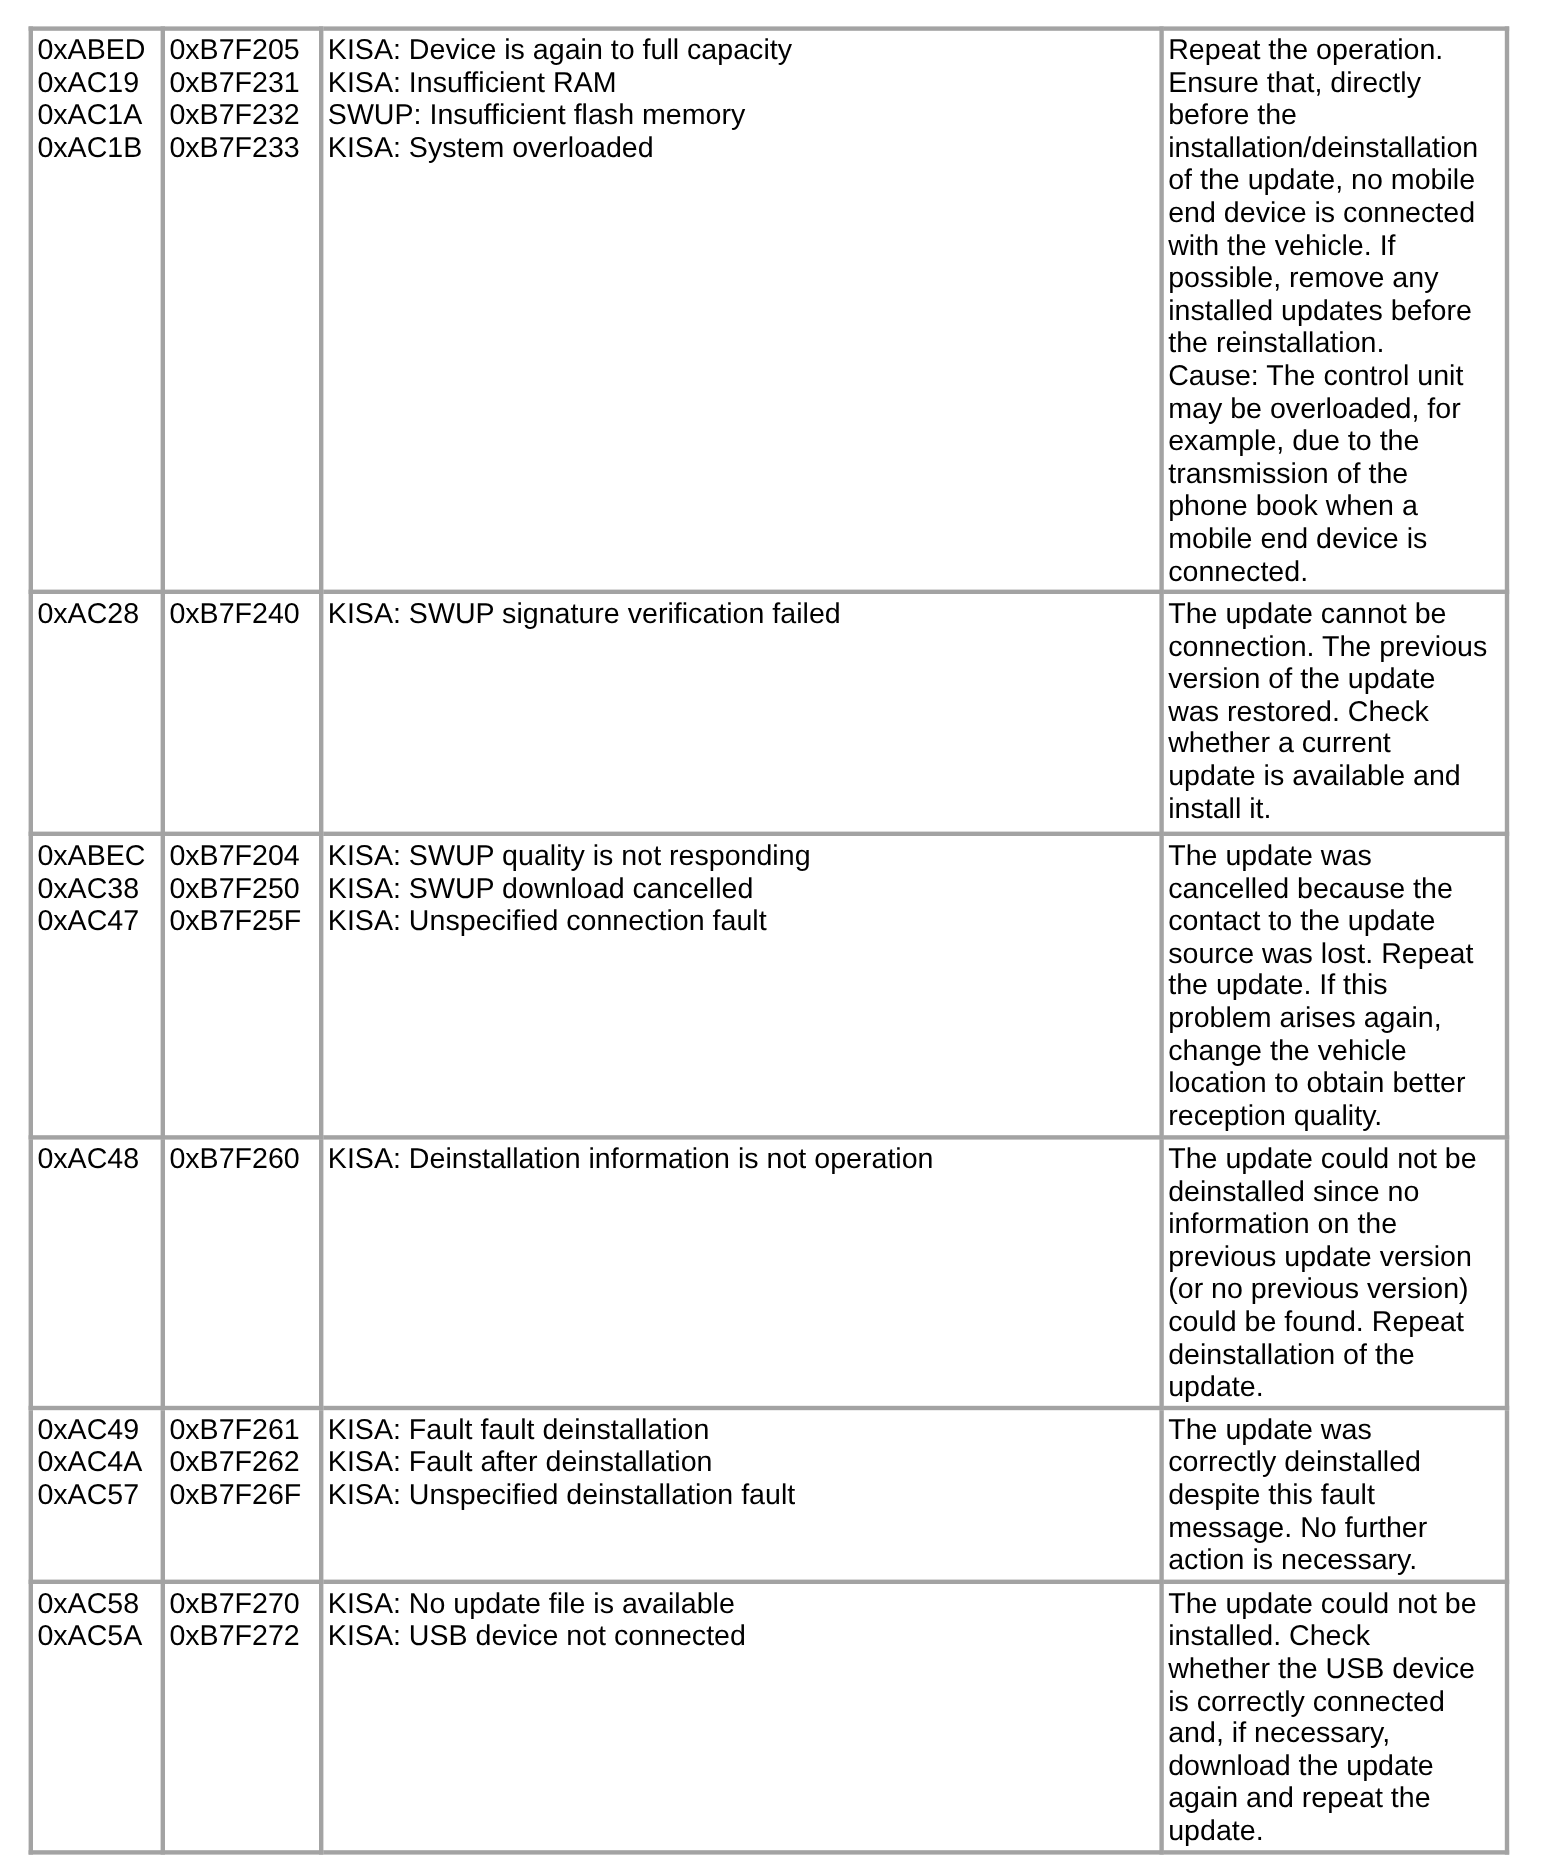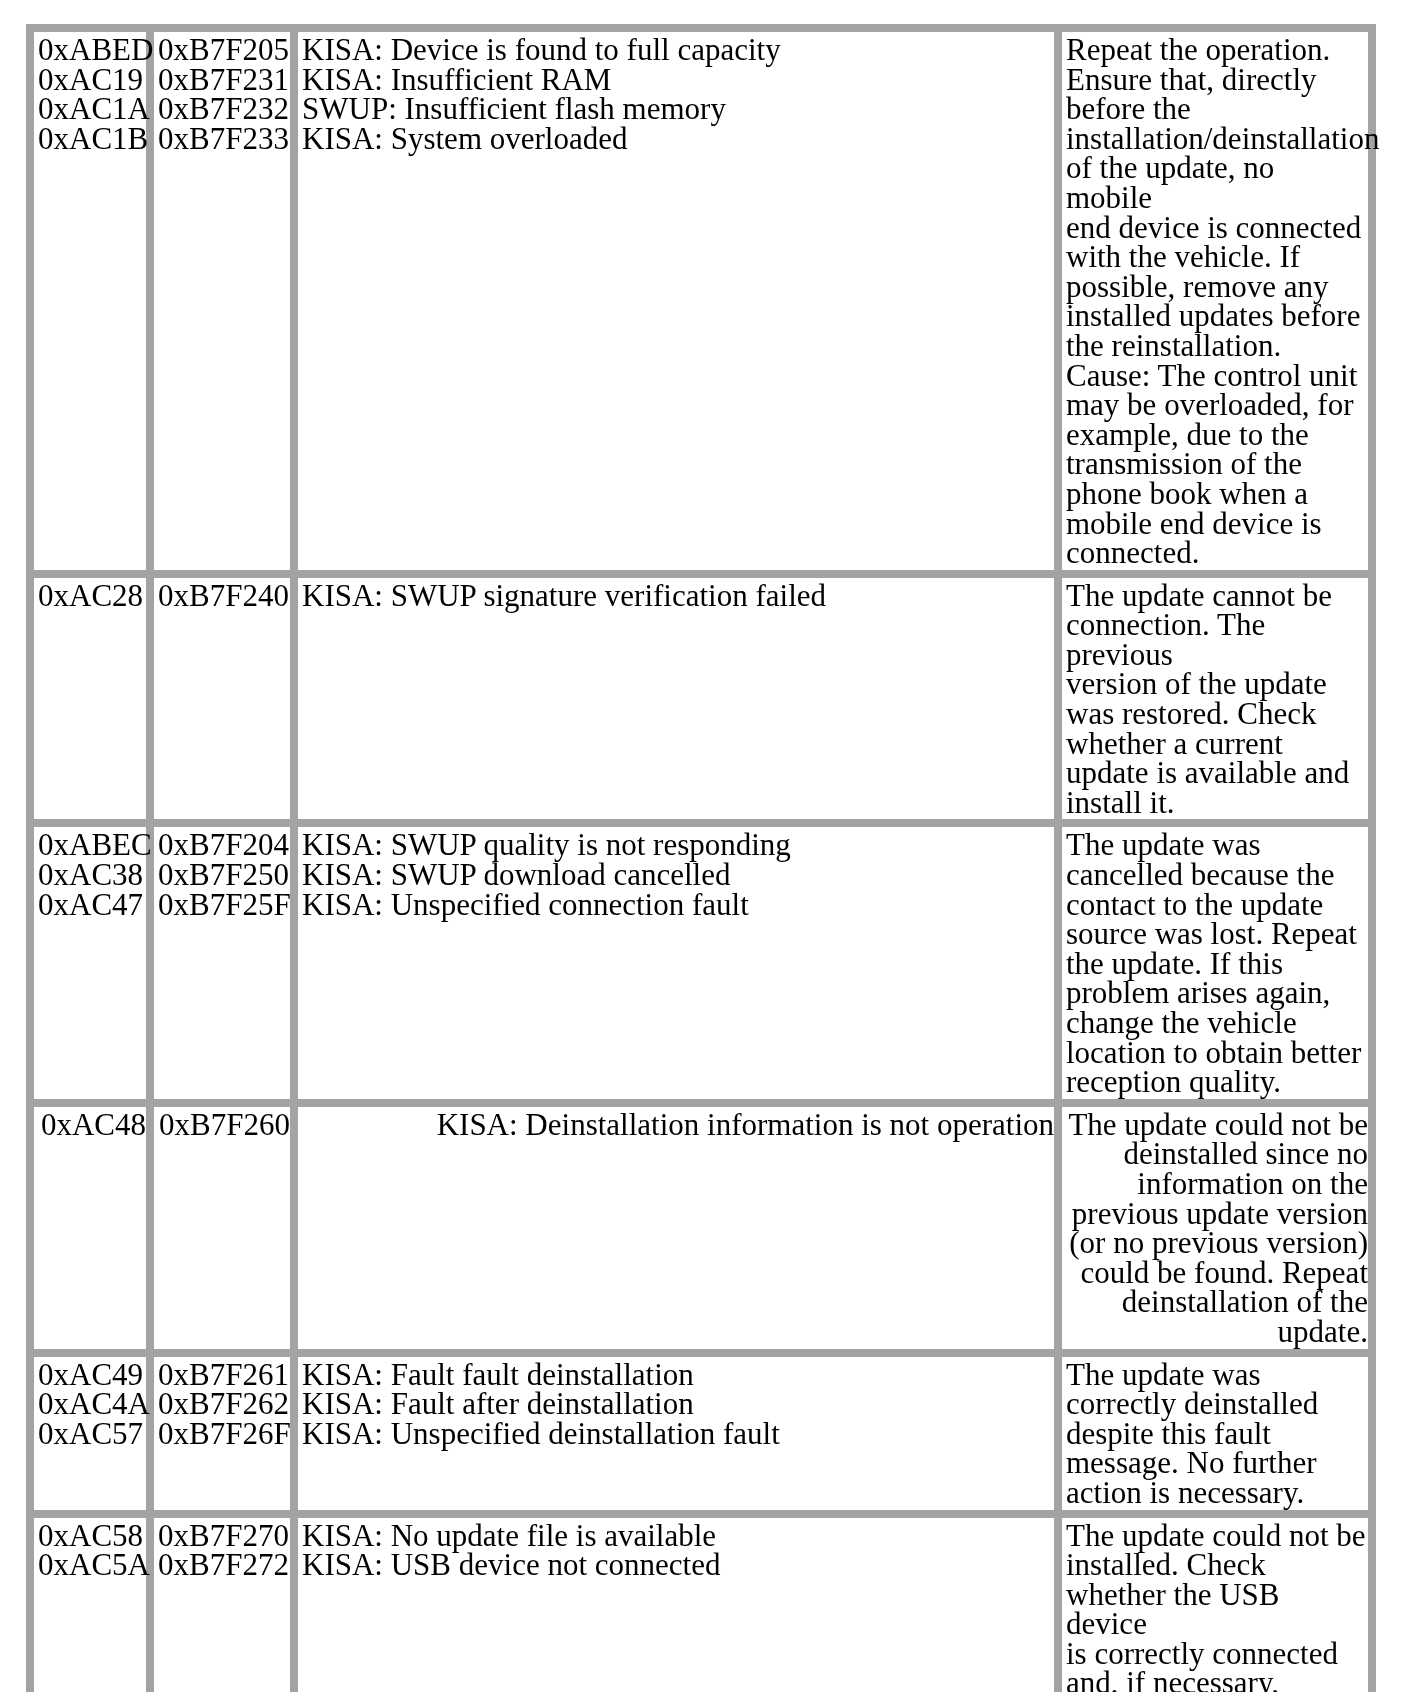--- a/index.html
+++ b/index.html
@@ -4,22 +4,22 @@
 <style>
   html, body { margin: 0; padding: 0; background: #ffffff; }
   body { width: 1408px; height: 1692px; position: relative; overflow: hidden;
          font-family: "Liberation Sans", sans-serif; color: #000; }
   .doc-table {
     position: absolute; left: 26px; top: 24px; width: 1342px;
     border-collapse: collapse; table-layout: fixed;
     border: 4px solid #000;
   }
   .doc-table td {
-    border: 8px solid #a3a3a3; vertical-align: top;
-    padding: 3px 0 2px 4px; font-size: 31px; line-height: 29.6px; font-family: Liberation Serif, serif;
+    border: 4px solid #a3a3a3; vertical-align: top;
+    padding: 3px 0 2px 4px; font-size: 26px; line-height: 29.6px;
   }
   .doc-table col.c1 { width: 120px; }
   .doc-table col.c2 { width: 144px; }
   .doc-table col.c3 { width: 764px; }
   .doc-table col.c4 { width: 314px; }
   .line { display: block; white-space: nowrap; }
   .remedy { white-space: pre-line; }
 </style>
 </head>
 <body>
@@ -39,21 +39,21 @@
           <span class="line">0xAC1A</span>
           <span class="line">0xAC1B</span>
         </td>
         <td>
           <span class="line">0xB7F205</span>
           <span class="line">0xB7F231</span>
           <span class="line">0xB7F232</span>
           <span class="line">0xB7F233</span>
         </td>
         <td>
-          <span class="line">KISA: Device is found to full capacity</span>
+          <span class="line">KISA: Device is again to full capacity</span>
           <span class="line">KISA: Insufficient RAM</span>
           <span class="line">SWUP: Insufficient flash memory</span>
           <span class="line">KISA: System overloaded</span>
         </td>
         <td class="remedy">Repeat the operation.
 Ensure that, directly
 before the
 installation/deinstallation
 of the update, no mobile
 end device is connected
@@ -106,21 +106,21 @@
         <td class="remedy">The update was
 cancelled because the
 contact to the update
 source was lost. Repeat
 the update. If this
 problem arises again,
 change the vehicle
 location to obtain better
 reception quality.</td>
       </tr>
-      <tr style="height: 245px; text-align: right;">
+      <tr style="height: 245px;">
         <td>
           <span class="line">0xAC48</span>
         </td>
         <td>
           <span class="line">0xB7F260</span>
         </td>
         <td>
           <span class="line">KISA: Deinstallation information is not operation</span>
         </td>
         <td class="remedy">The update could not be

